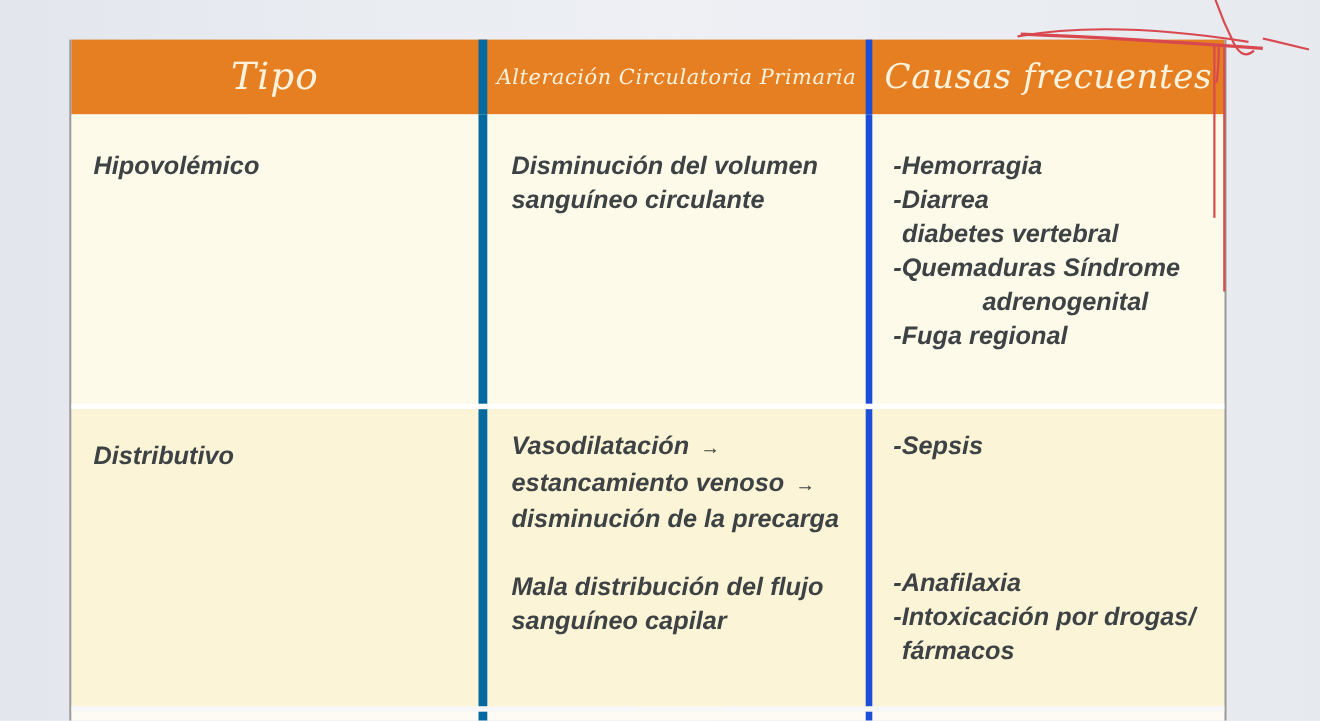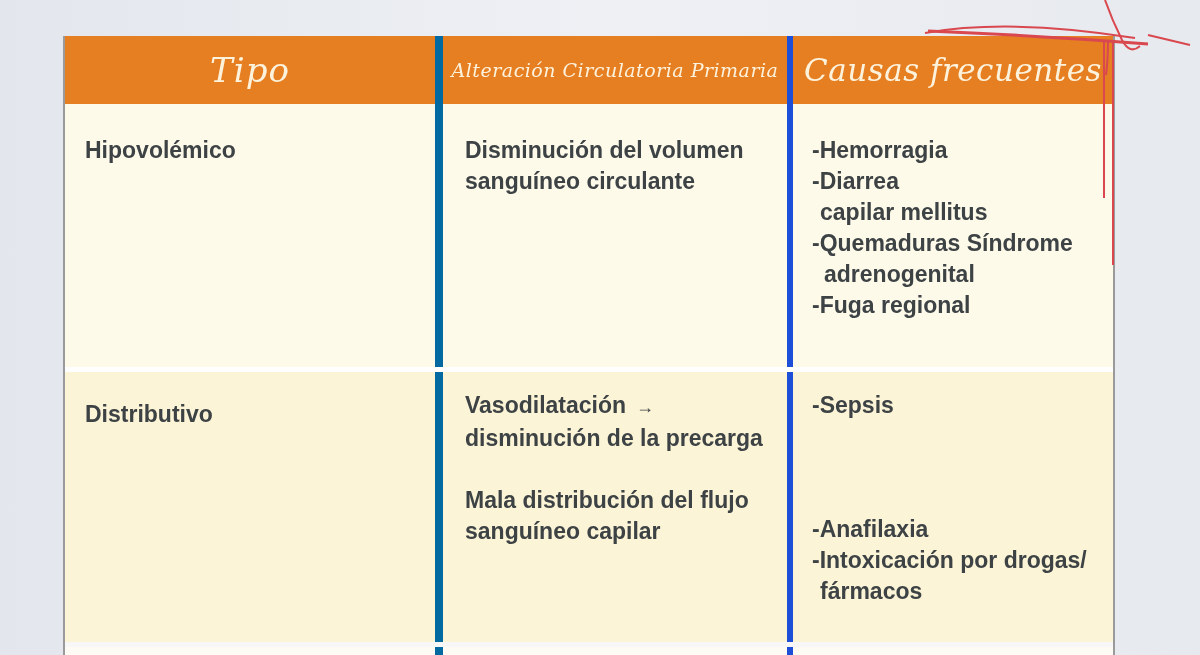--- a/index.html
+++ b/index.html
@@ -48,30 +48,31 @@
     }
     .row1 { height: 268px; background: #fefaea; border-bottom: 5px solid #ffffff; }
     .row2 { height: 275px; background: #fcf4d6; border-bottom: 5px solid #f7f7f7; }
     .row3 { height: 30px; background: #fdfbf4; }
     .cell {
       box-sizing: border-box;
       color: #3d4245;
       font-weight: bold;
       font-size: 23px;
       line-height: 31px;
+      font-style: italic;
     }
     .cell.col1 { padding: 31px 0 0 20px; }
     .cell.col2 { padding: 31px 0 0 22px; }
     .cell.col3 { padding: 31px 0 0 19px; }
     .row2 .cell.col1 { padding-top: 27px; }
     .row2 .cell.col2 { padding-top: 18px; }
     .row2 .cell.col3 { padding-top: 18px; }
     .line { display: block; white-space: nowrap; }
     .indent { padding-left: 8px; }
-    .indent2 { padding-left: 12px; }
+    .indent2 { padding-left: 12px; text-align: center; }
     .gap { height: 31px; }
     .gap2 { height: 93px; }
     .arrow { font-weight: normal; font-size: 18px; margin-left: 10px; }
     .decor {
       position: absolute; left: 0; top: 0;
       pointer-events: none;
     }
   </style>
 </head>
 <body>
@@ -90,33 +91,34 @@
       <div class="cell col1">
         <span class="line">Hipovolémico</span>
       </div>
       <div class="cell col2">
         <span class="line">Disminución del volumen</span>
         <span class="line">sanguíneo circulante</span>
       </div>
       <div class="cell col3">
         <span class="line">-Hemorragia</span>
         <span class="line">-Diarrea</span>
-        <span class="line indent">capilar mellitus</span>
+        <span class="line indent">diabetes vertebral</span>
         <span class="line">-Quemaduras Síndrome</span>
         <span class="line indent2">adrenogenital</span>
         <span class="line">-Fuga regional</span>
       </div>
     </div>
 
     <div class="row row2">
       <div class="cell col1">
         <span class="line">Distributivo</span>
       </div>
       <div class="cell col2">
         <span class="line"><span>Vasodilatación</span><span class="arrow">→</span></span>
+        <span class="line"><span>estancamiento venoso</span><span class="arrow">→</span></span>
         <span class="line">disminución de la precarga</span>
         <div class="gap"></div>
         <span class="line">Mala distribución del flujo</span>
         <span class="line">sanguíneo capilar</span>
       </div>
       <div class="cell col3">
         <span class="line">-Sepsis</span>
         <div class="gap2"></div>
         <span class="line">-Anafilaxia</span>
         <span class="line">-Intoxicación por drogas/</span>

